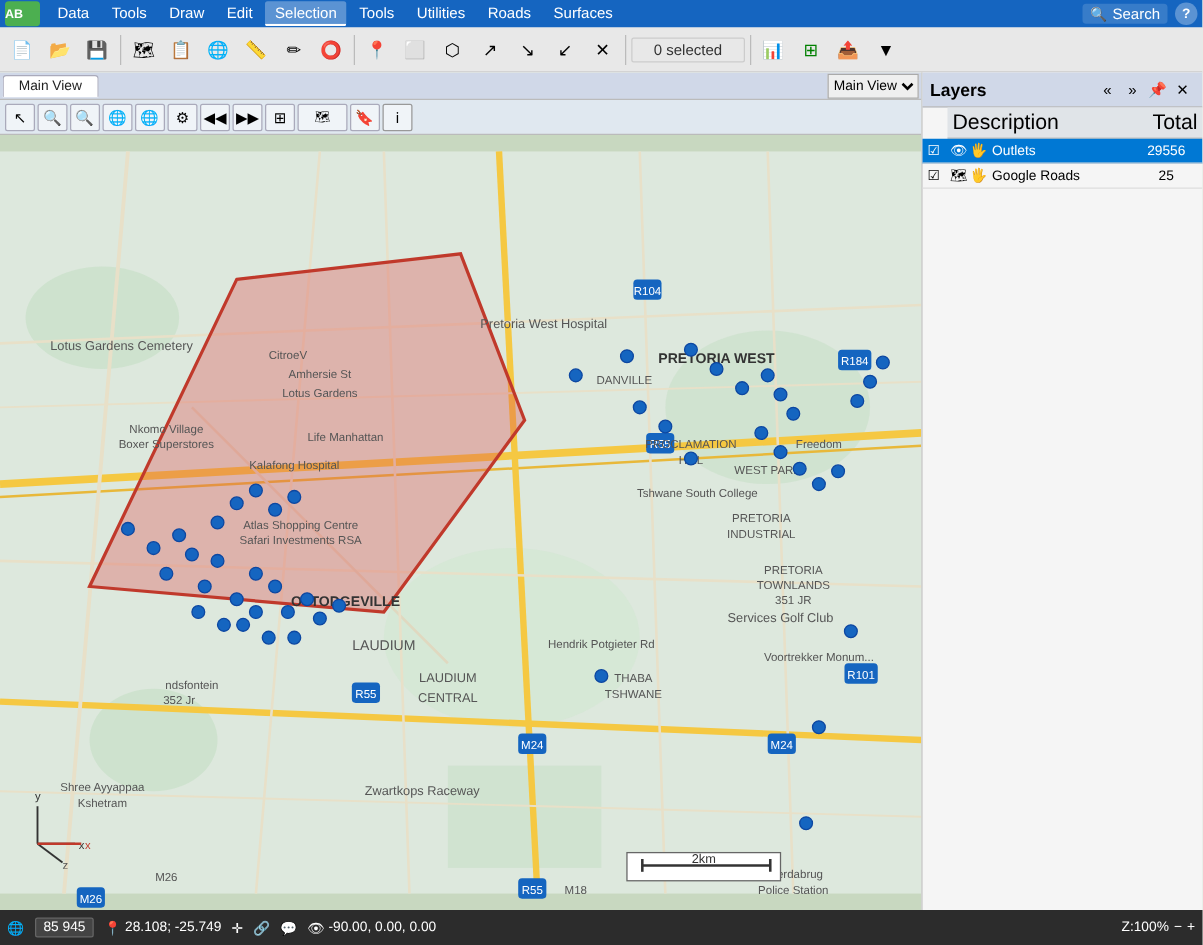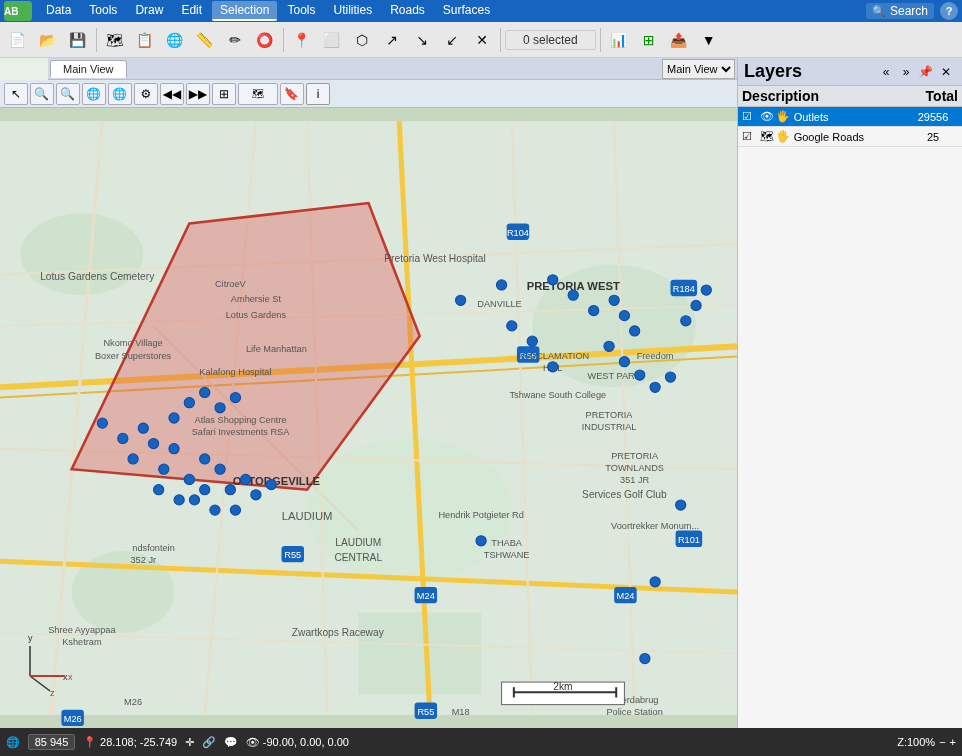--- a/index.html
+++ b/index.html
@@ -92,21 +92,20 @@
     }
 
     
     .view-tab-bar {
       background: #d0d8e8;
       border-bottom: 1px solid #bbb;
       display: flex;
       align-items: center;
       height: 22px;
       padding: 0 2px;
-      margin-left: 48px;
     }
     .view-tab {
       padding: 2px 12px;
       background: #b8c8d8;
       border: 1px solid #aab;
       border-bottom: none;
       border-radius: 3px 3px 0 0;
       font-size: 11px;
       cursor: pointer;
       color: #222;
@@ -153,39 +152,40 @@
     }
     .layers-header {
       background: #d0d8e8;
       border-bottom: 1px solid #bbb;
       display: flex;
       align-items: center;
       height: 28px;
       padding: 0 6px;
     }
     .layers-title {
-      font-size: 18px;
+      font-size: 14px;
       font-weight: bold;
       flex: 1;
     }
     .layers-header-btn {
       width: 20px; height: 20px;
       display: flex; align-items: center; justify-content: center;
       cursor: pointer;
       font-size: 12px;
       border: 1px solid transparent;
       border-radius: 2px;
     }
     .layers-table-header {
       display: flex;
       background: #e0e4e8;
       border-bottom: 1px solid #bbb;
       padding: 2px 4px;
-      font-size: 14px;
-      font-weight: bold;
+      font-size: 17px;
+      font-weight: normal;
+      margin-left: 20px;
     }
     .layers-table-header .col-desc { flex: 1; }
     .layers-table-header .col-total { width: 50px; text-align: right; }
     .layer-row {
       display: flex;
       align-items: center;
       padding: 3px 4px;
       border-bottom: 1px solid #ddd;
       cursor: pointer;
       font-size: 11px;

